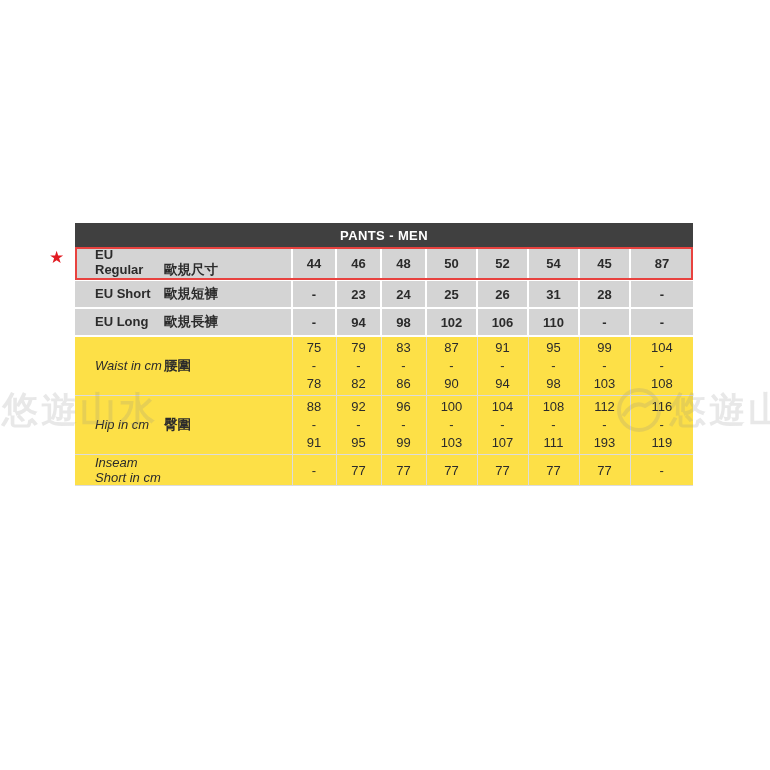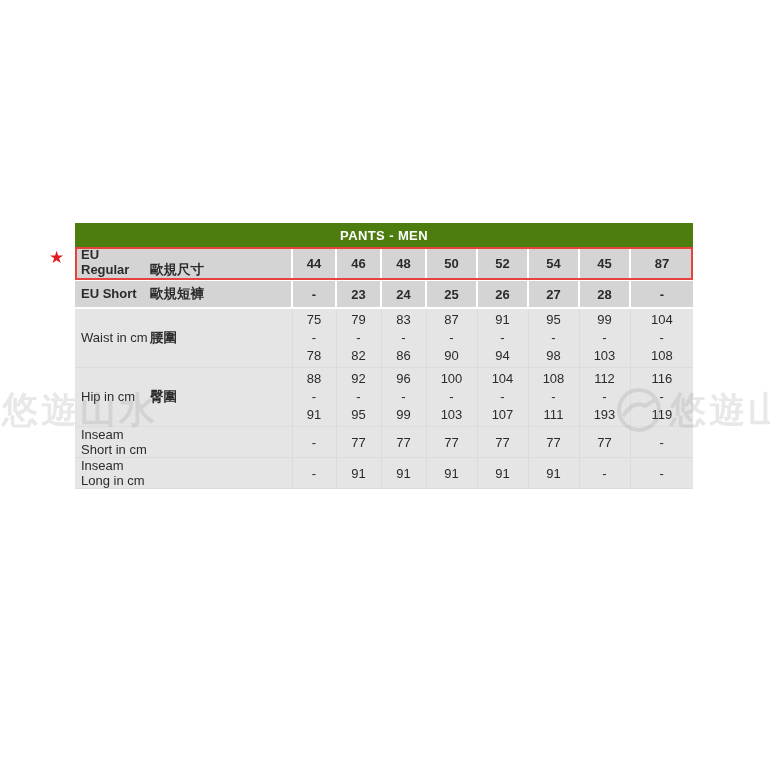--- a/index.html
+++ b/index.html
@@ -15,21 +15,21 @@
   
   table.size-chart {
     position: absolute;
     left: 75px;
     top: 223px;
     width: 618px;
     border-collapse: collapse;
     table-layout: fixed;
   }
   th.chart-title {
-    background: #4d7c0f;
+    background: #404040;
     color: #ffffff;
     font-size: 13px;
     font-weight: bold;
     height: 24px;
     text-align: center;
     letter-spacing: 0.4px;
     padding: 0;
   }
   td {
     font-size: 13px;
@@ -41,34 +41,34 @@
   
   tr.header-gray td {
     background: #d4d4d4;
     font-weight: bold;
     height: 26px;
     border-bottom: 2px solid #ffffff;
   }
   tr.header-gray td + td { border-left: 2px solid #ffffff; }
   
   tr.body td {
-    background: #e5e5e5;
+    background: #fde047;
     height: 27px;
     border-bottom: 1px solid #dcdcdc;
   }
   tr.body td + td { border-left: 1px solid #dcdcdc; }
   tr.body.tall td { height: 58px; }
   tr.body.tall td div { line-height: 18px; }
   
   tr.highlighted { outline: 2px solid #e8423f; outline-offset: -2px; }
 
-  .label-cell { text-align: left; padding-left: 6px; }
+  .label-cell { text-align: left; padding-left: 20px; }
   .label-en { display: inline-block; width: 69px; }
   .label-zh { font-weight: bold; font-size: 13.5px; }
-  tr.body .label-en { width: auto; min-width: 69px; margin-right: 0; }
+  tr.body .label-en { width: auto; min-width: 69px; margin-right: 0; font-style: italic; }
   tr.body .label-cell .label-en { display: inline-block; width: 69px; }
 
   
   .star {
     position: absolute;
     left: 49px;
     top: 249px;
     font-size: 17px;
     line-height: 18px;
     color: #e11b22;
@@ -133,22 +133,33 @@
           <td>45</td>
           <td>87</td>
         </tr>
         <tr class="header-gray">
           <td class="label-cell"><span class="label-en">EU Short</span><span class="label-zh">歐規短褲</span></td>
           <td>-</td>
           <td>23</td>
           <td>24</td>
           <td>25</td>
           <td>26</td>
-          <td>27</td>
+          <td>31</td>
           <td>28</td>
+          <td>-</td>
+        </tr>
+        <tr class="header-gray">
+          <td class="label-cell"><span class="label-en">EU Long</span><span class="label-zh">歐規長褲</span></td>
+          <td>-</td>
+          <td>94</td>
+          <td>98</td>
+          <td>102</td>
+          <td>106</td>
+          <td>110</td>
+          <td>-</td>
           <td>-</td>
         </tr>
         <tr class="body tall">
           <td class="label-cell"><span class="label-en">Waist in cm</span><span class="label-zh">腰圍</span></td>
           <td>
             <div>75</div>
             <div>-</div>
             <div>78</div>
           </td>
           <td>
@@ -232,31 +243,20 @@
         </tr>
         <tr class="body">
           <td class="label-cell"><span class="label-en">Inseam Short in cm</span></td>
           <td>-</td>
           <td>77</td>
           <td>77</td>
           <td>77</td>
           <td>77</td>
           <td>77</td>
           <td>77</td>
-          <td>-</td>
-        </tr>
-        <tr class="body">
-          <td class="label-cell"><span class="label-en">Inseam Long in cm</span></td>
-          <td>-</td>
-          <td>91</td>
-          <td>91</td>
-          <td>91</td>
-          <td>91</td>
-          <td>91</td>
-          <td>-</td>
           <td>-</td>
         </tr>
       </tbody>
   </table>
 
   <div class="watermark">
     <span class="wm-text wm-text-left">悠遊山水</span>
     <svg class="wm-logo" width="48" height="48" viewBox="0 0 48 48">
       <circle cx="24" cy="24" r="20" fill="none" stroke="#8c8c8c" stroke-width="4"></circle>
       <path d="M8 30 Q 18 14 30 20 L 40 14" fill="none" stroke="#8c8c8c" stroke-width="4"></path>

